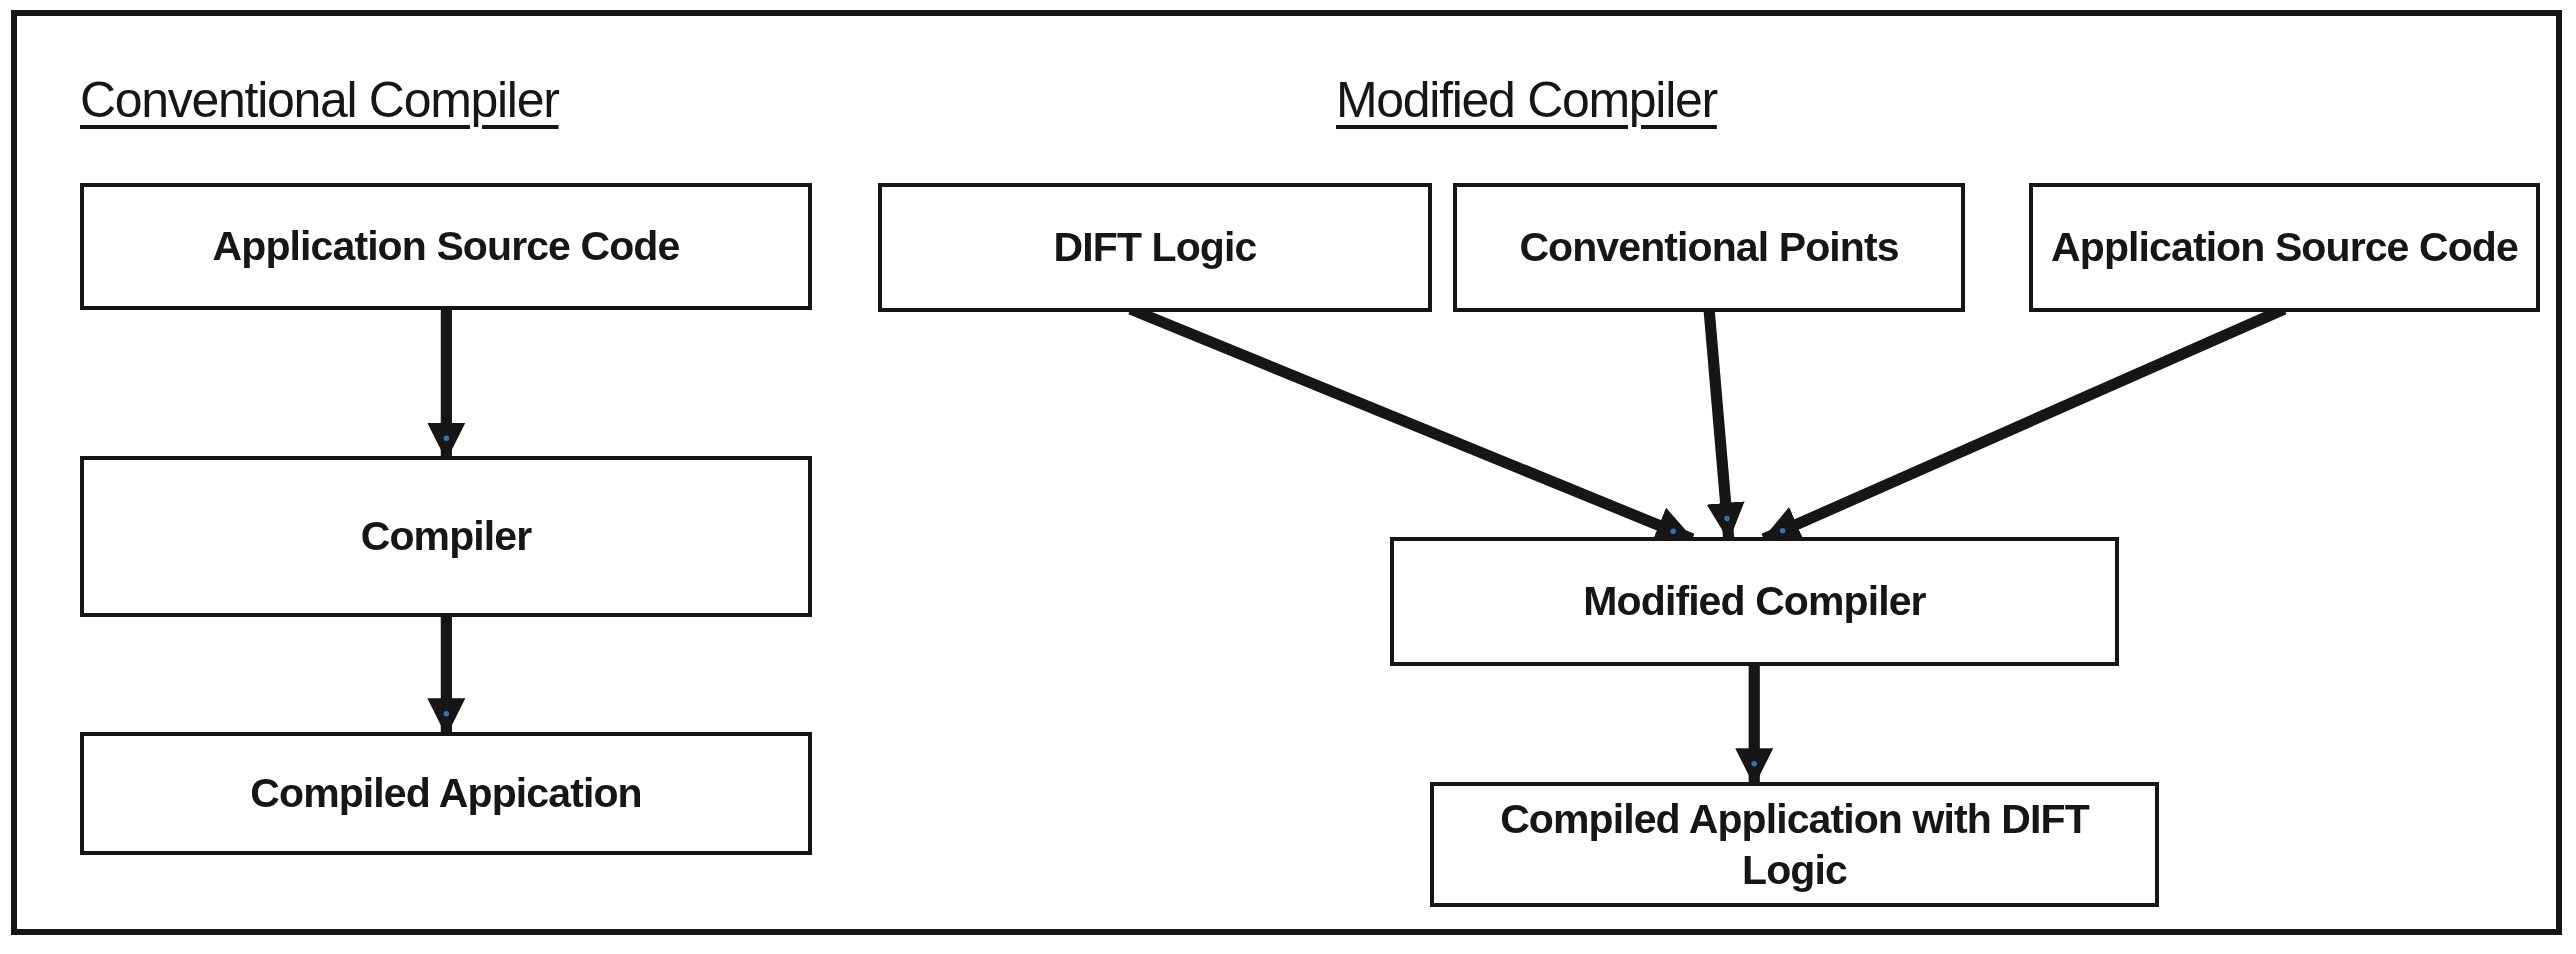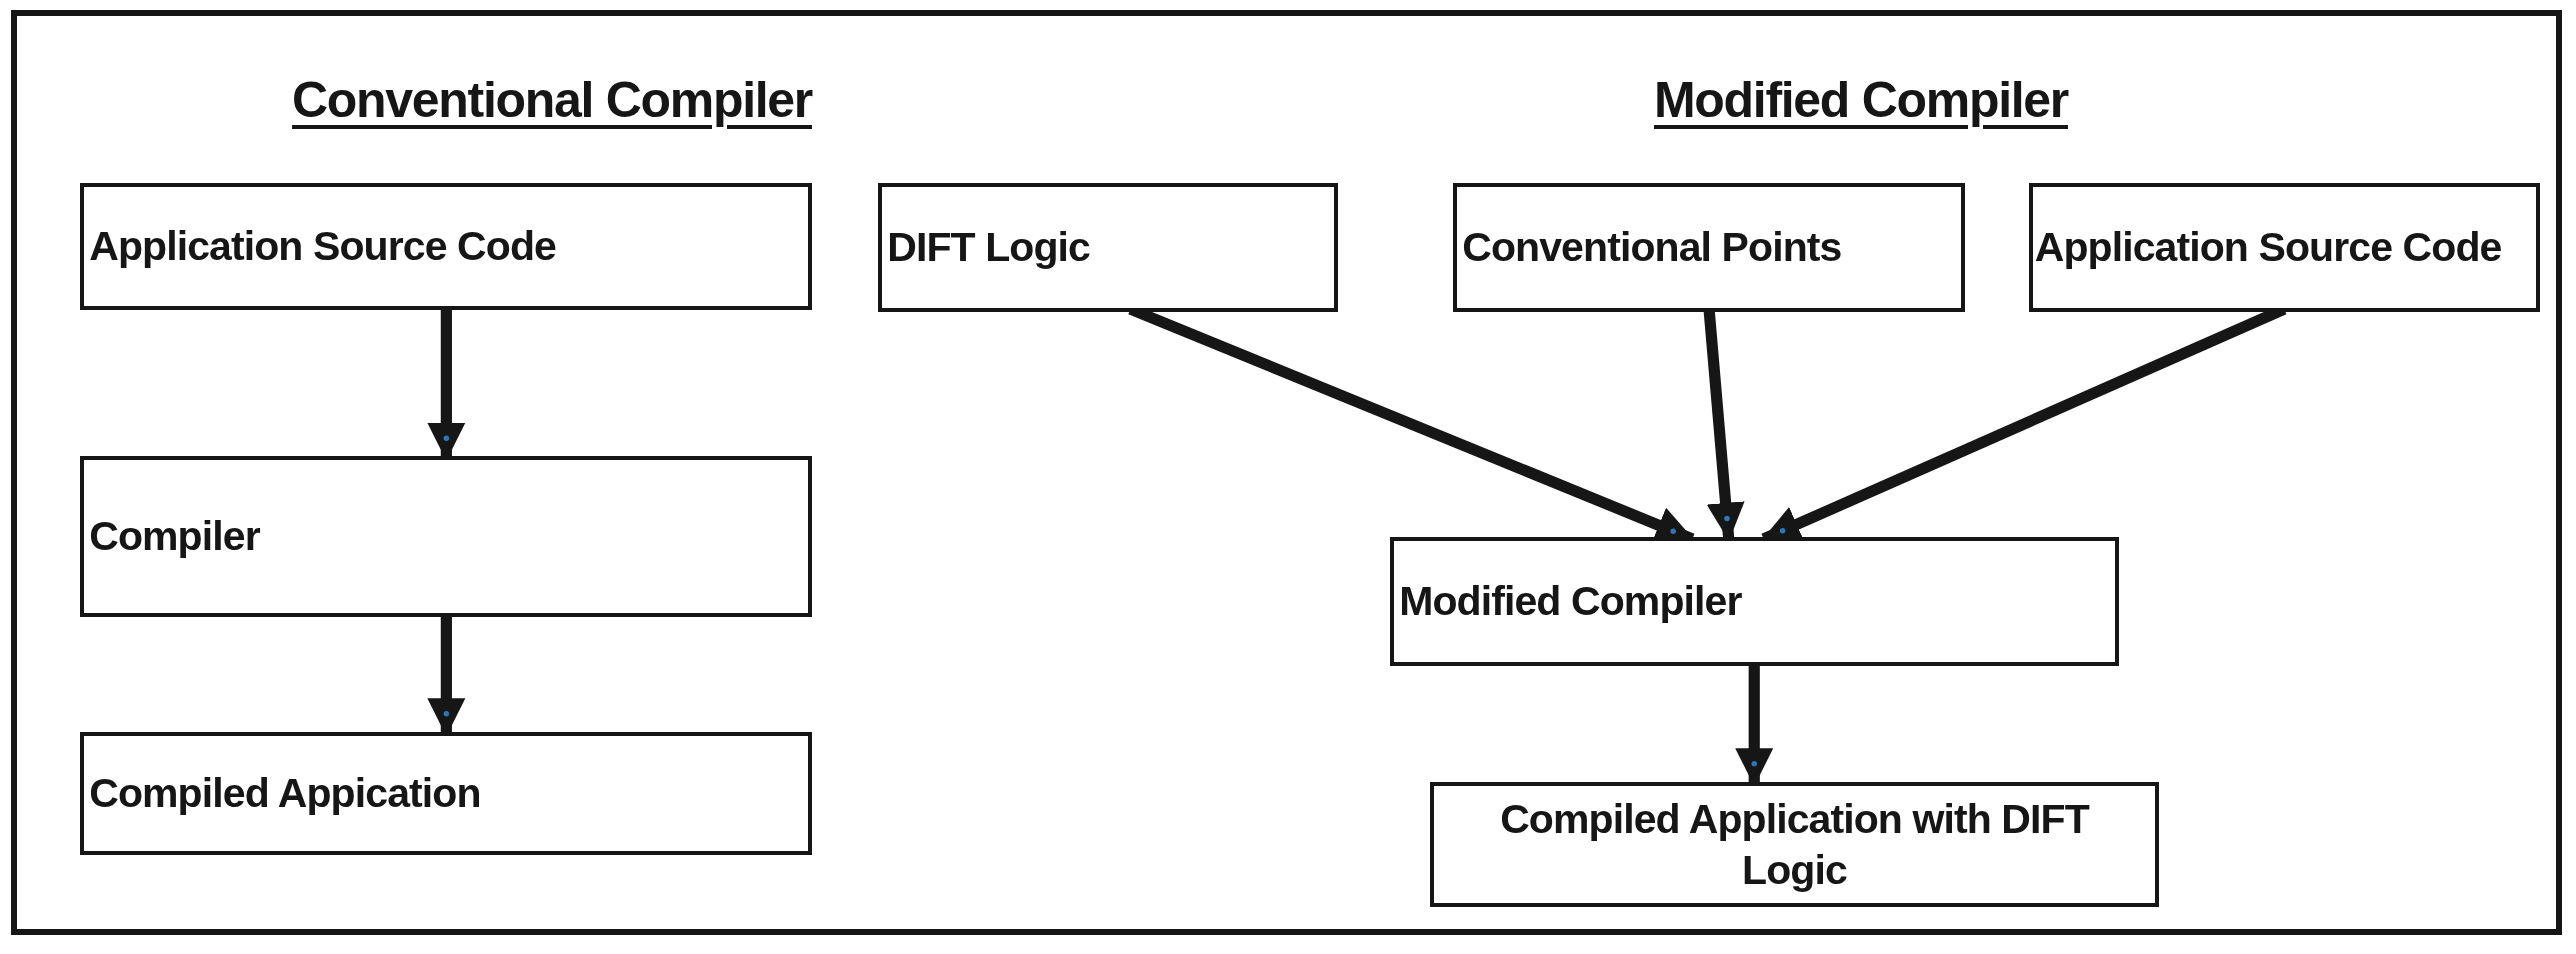--- a/index.html
+++ b/index.html
@@ -5,38 +5,38 @@
   html,body{margin:0;padding:0;background:#ffffff;}
   .canvas{
     position:relative;width:2576px;height:954px;background:#ffffff;
     font-family:"Liberation Sans",sans-serif;color:#161616;overflow:hidden;
   }
   .frame{
     position:absolute;left:11.2px;top:9.5px;width:2551px;height:925px;
     border:6px solid #161616;box-sizing:border-box;background:transparent;
   }
   .heading{
-    position:absolute;font-size:50px;font-weight:700;letter-spacing:-1.3px;
-    text-align:right;white-space:nowrap;
+    position:absolute;font-size:50px;font-weight:400;letter-spacing:-1.3px;
+    text-align:left;white-space:nowrap;
     text-decoration:underline;text-decoration-thickness:4.3px;text-underline-offset:7.8px;
   }
   .heading.left{left:80px;top:71px;width:732px;}
   .heading.right{left:1336px;top:71px;width:732px;}
   .node{
     position:absolute;background:#ffffff;border:4.3px solid #161616;box-sizing:border-box;
-    display:flex;align-items:center;text-align:center;
+    display:flex;align-items:center;justify-content:center;text-align:center;
     font-size:41px;font-weight:700;letter-spacing:-0.9px;line-height:1.22;
   }
   .node .lbl{display:block;padding:0 5.2px;}
   
   #n-app_source_left   {left:80px;  top:183px; width:732px; height:127px;}
   #n-compiler          {left:80px;  top:456px; width:732px; height:161px;}
   #n-compiled_app      {left:80px;  top:732px; width:732px; height:123px;}
   
-  #n-dift_logic        {left:878px;top:183px; width:460px; height:129px;}
+  #n-dift_logic        {left:878px;top:183px; width:554px; height:129px;}
   #n-interception_points{left:1453px;top:183px;width:512px; height:129px;}
   #n-app_source_right  {left:2029px;top:183px; width:511px; height:129px;}
   
   #n-modified_compiler {left:1390px;top:537px; width:729px; height:129px;}
   #n-compiled_app_dift {left:1390px;top:782px; width:729px; height:125px;margin-left:40px;}
   #edges-svg{position:absolute;left:0;top:0;width:2576px;height:954px;pointer-events:none;}
 </style>
 </head>
 <body>
 

